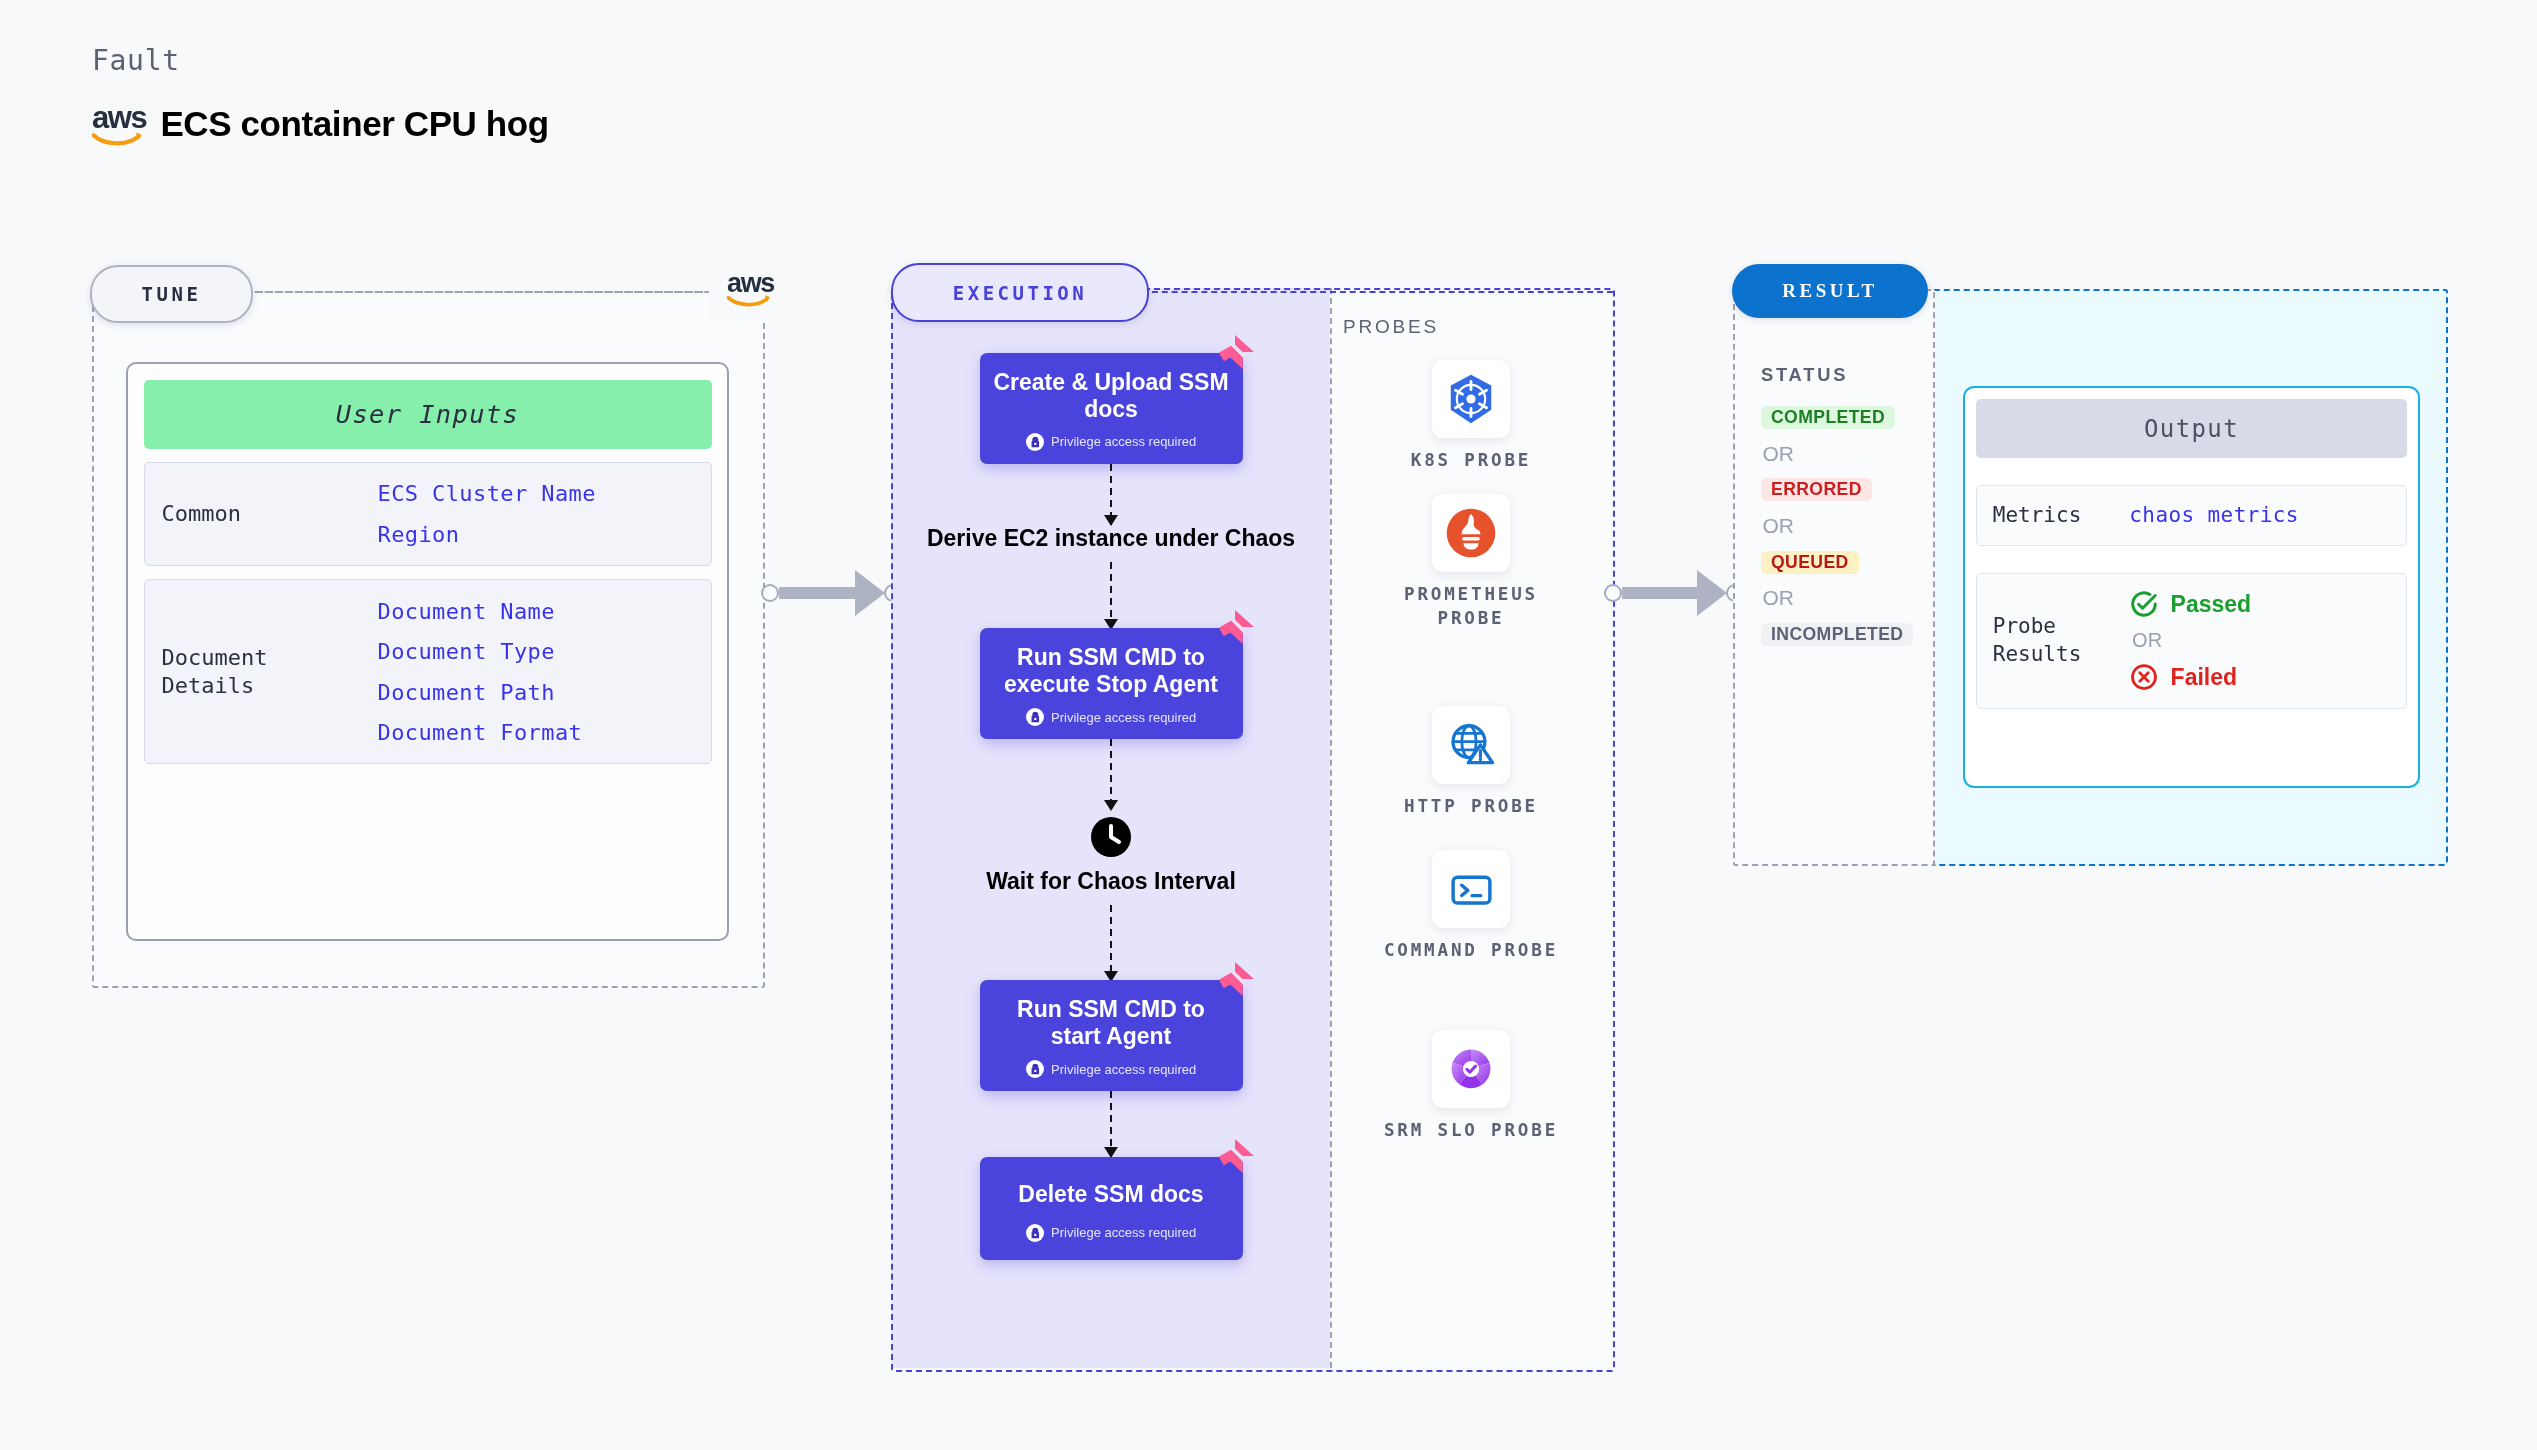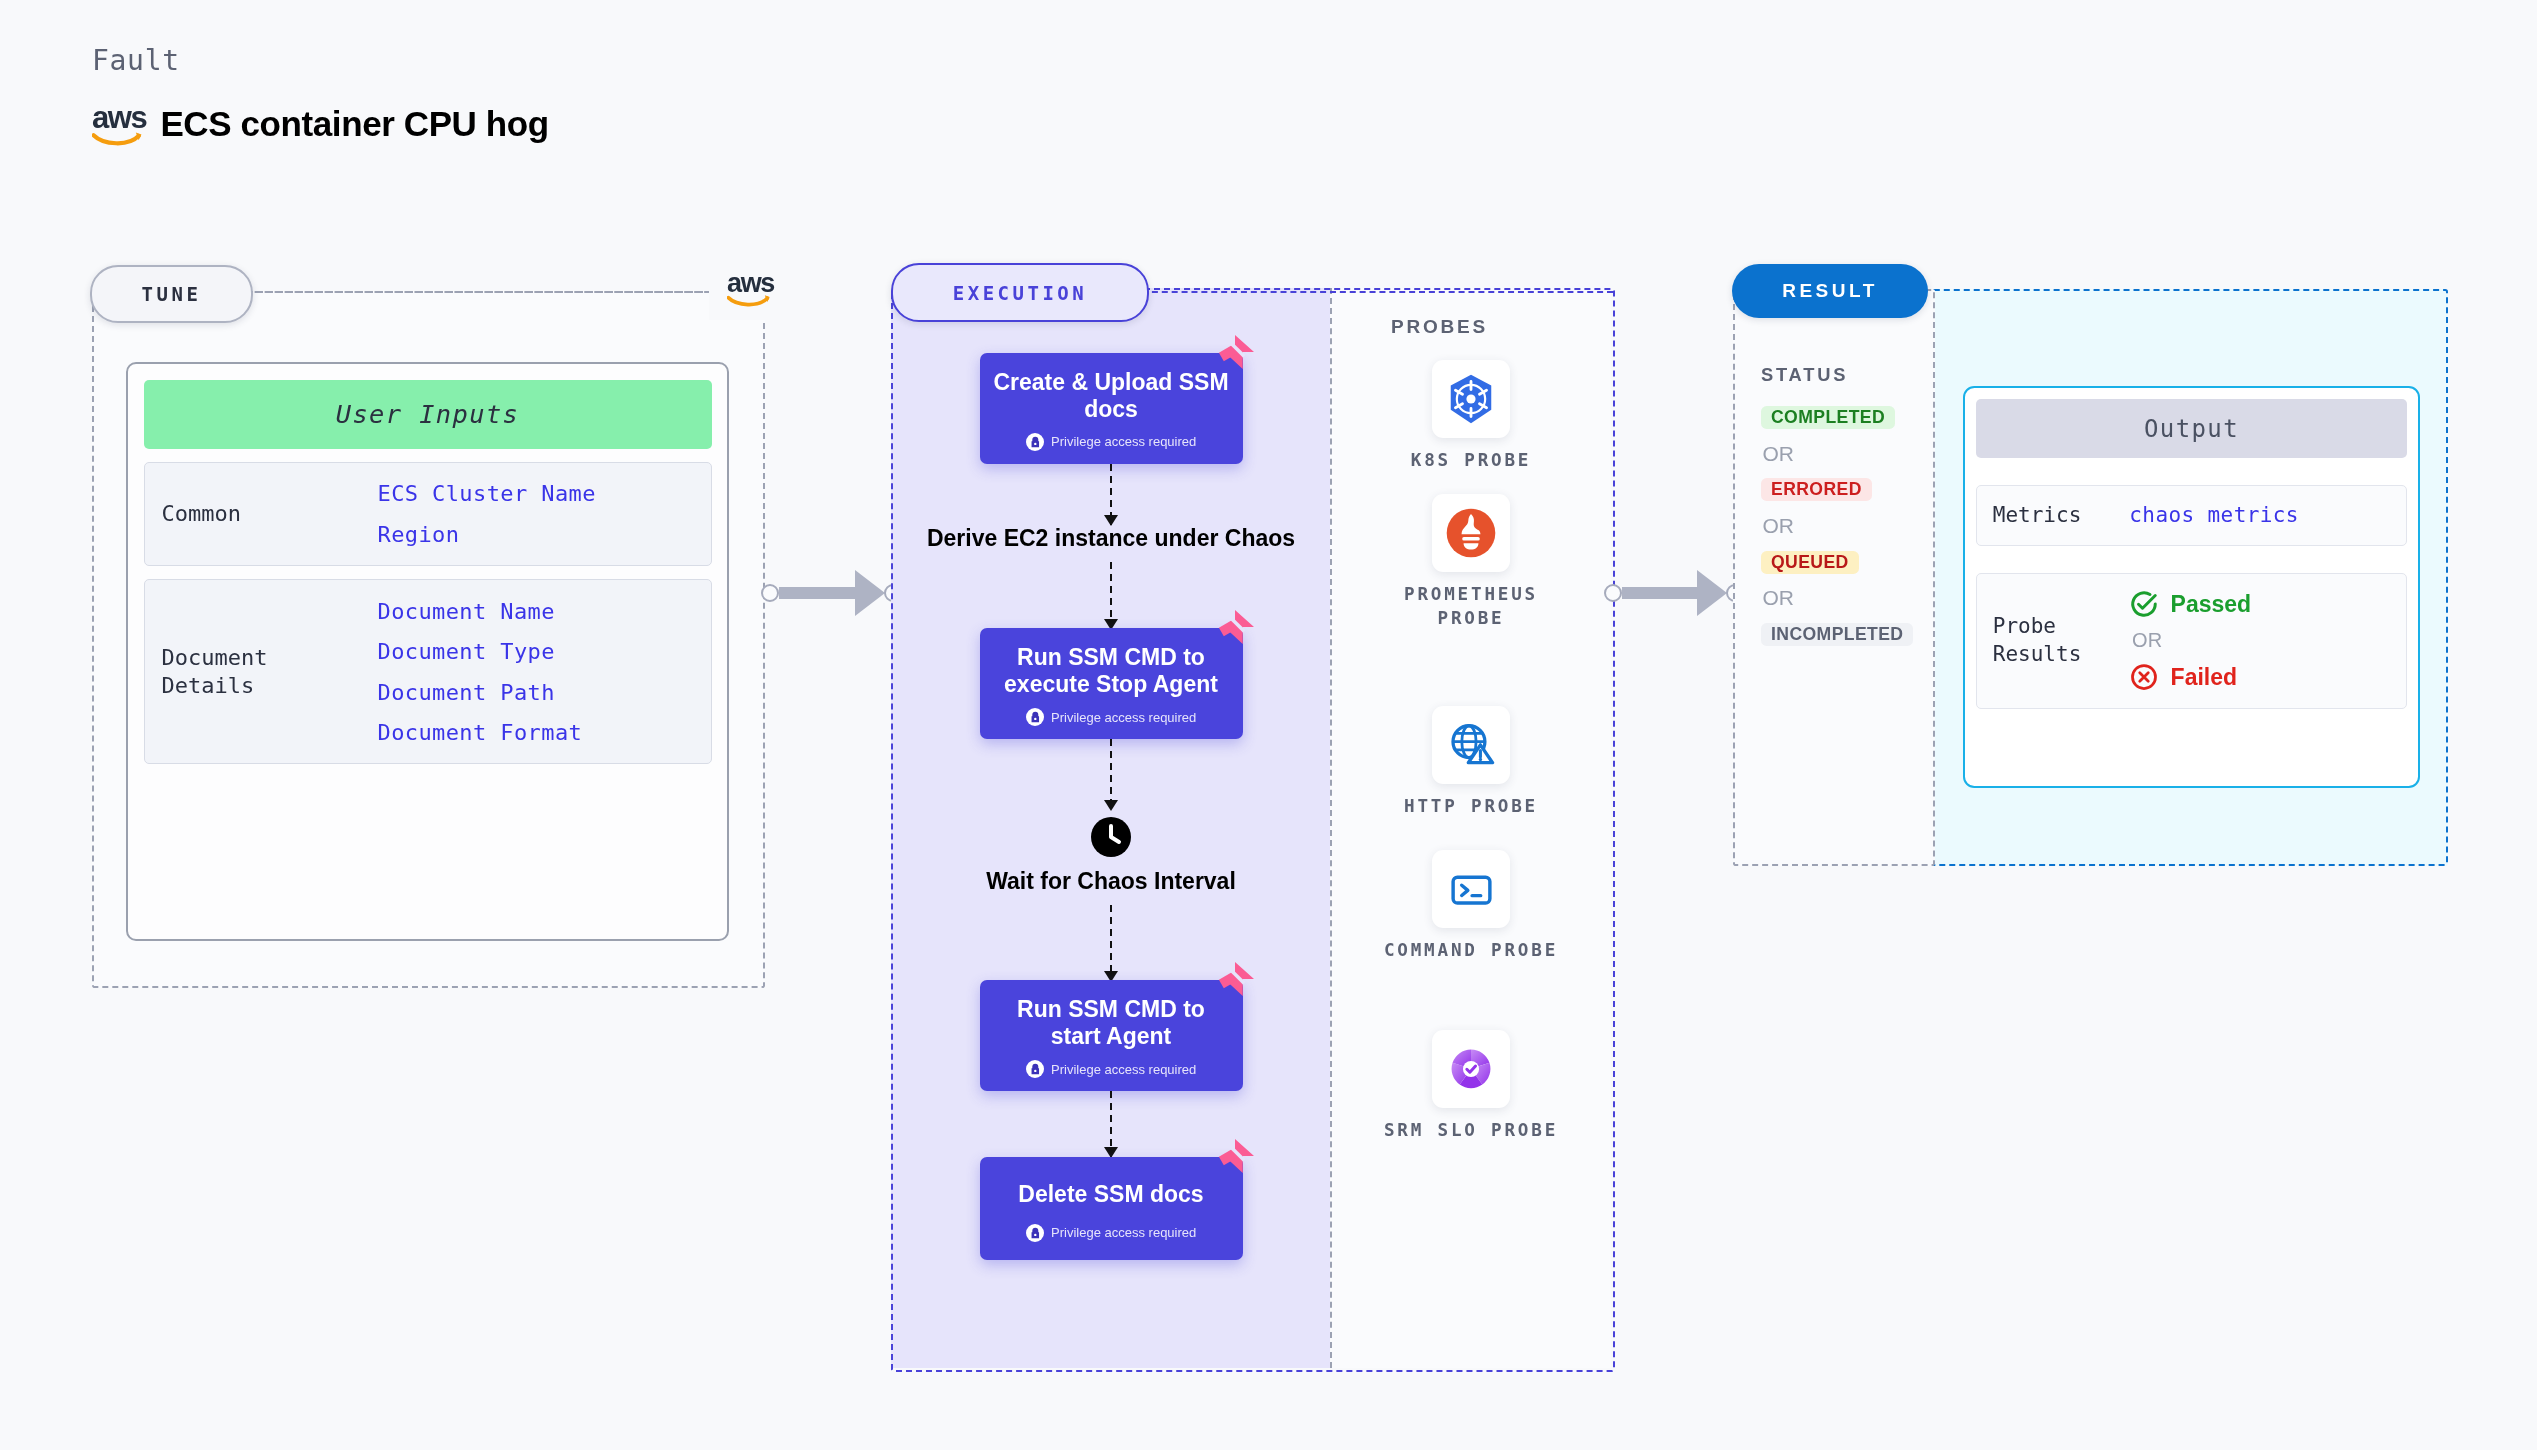--- a/index.html
+++ b/index.html
@@ -26,21 +26,21 @@
   
   .pill{
     position:absolute;z-index:6;
     display:flex;align-items:center;justify-content:center;
     border-radius:28px;
     font-size:19px;font-weight:bold;letter-spacing:3.5px;
     box-shadow:0 2.1px 7px rgba(30,35,70,.13);
   }
   #tune-pill{left:90px;top:265px;width:159px;height:54px;background:#F4F5F9;border:2.1px solid #AEB3C2;color:#2B3040;}
   #exec-pill{left:891px;top:263px;width:254px;height:55px;background:#E9E8FC;border:2.1px solid #4942D8;color:#4942D8;}
-  #result-pill{left:1732px;top:264px;width:196px;height:54px;background:#0B72CE;border:none;color:#fff;}
+  #result-pill{left:1732px;top:264px;width:196px;height:54px;background:#0B72CE;border:none;color:#fff;font-family:Liberation Serif, serif;}
 
   .dashed-box{position:absolute;}
 
   
   #tune-box{
     left:92px;top:291px;width:669px;height:693px;
     border:2.1px dashed #9CA2B3;border-radius:2.8px;background:#FAFBFD;
   }
   #tune-aws{position:absolute;left:709px;top:258px;width:83px;height:62px;background:#F8F9FB;
     display:flex;align-items:center;justify-content:center;z-index:7;}
@@ -65,21 +65,21 @@
   
   #exec-box{
     left:891px;top:288px;width:720px;height:1080px;
     border:2.1px dashed #4942D8;border-radius:2.8px;
   }
   #exec-bg{position:absolute;left:891px;top:288px;width:439px;height:1080px;background:#E6E4FB;}
   #probes-box{
     position:absolute;left:1330px;top:288px;width:281px;height:1080px;
     background:#FAFBFD;border-left:2.1px dashed #9CA2B3;box-sizing:border-box;
   }
-  #probes-label{position:absolute;left:1343px;top:316px;font-size:19px;color:#5C6273;letter-spacing:2.8px;font-weight:bold;margin-left:48px;}
+  #probes-label{position:absolute;left:1343px;top:316px;font-size:19px;color:#5C6273;letter-spacing:2.8px;font-weight:normal;}
 
   .flow{position:absolute;left:924px;top:353px;width:374px;display:flex;flex-direction:column;align-items:center;}
   .step-block{
     position:relative;width:263px;background:#4A44DC;border-radius:7px;
     padding:15.5px 10px 12.7px;box-sizing:border-box;color:#fff;text-align:center;
     box-shadow:0 5px 14px rgba(74,68,220,.30);
   }
   .step-block .st-title{font-size:23px;font-weight:bold;line-height:1.18;}
   .step-block .st-priv{display:flex;align-items:center;justify-content:center;gap:7px;margin-top:10px;}
   .step-block .st-priv span{font-size:13px;color:#E6E4FB;}

